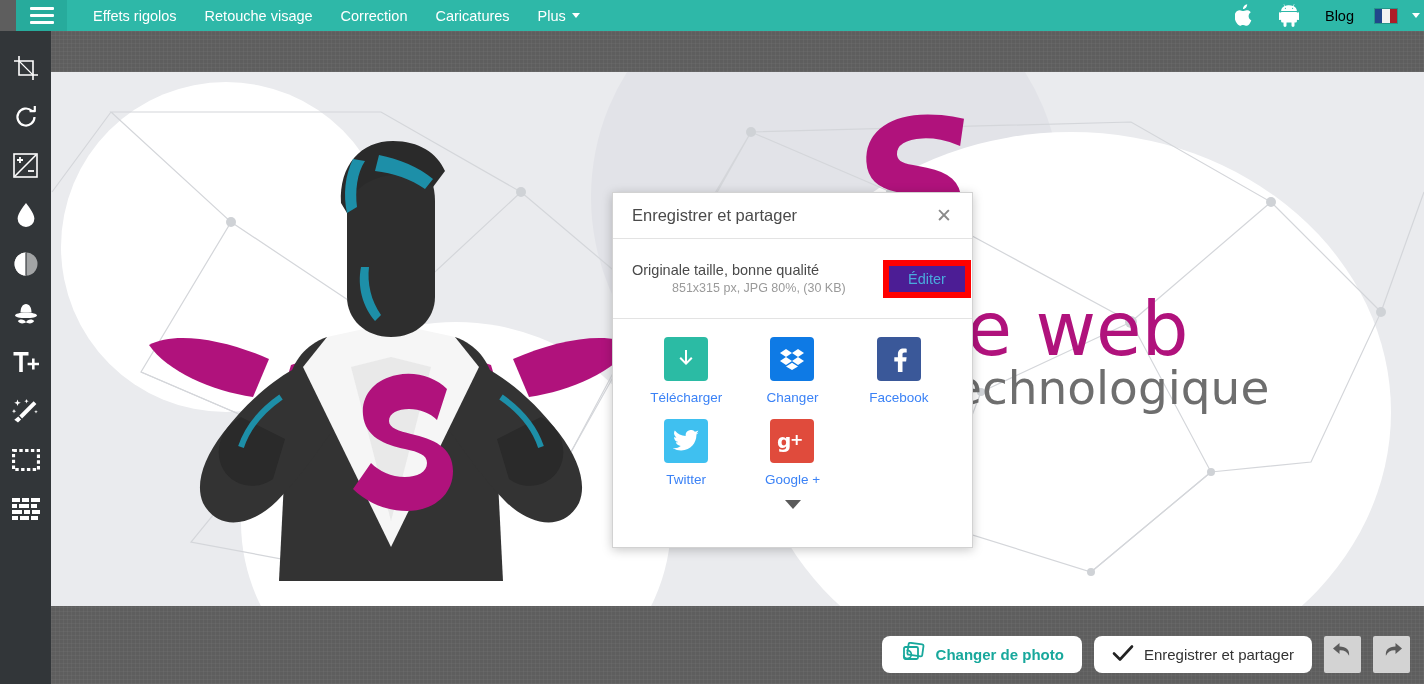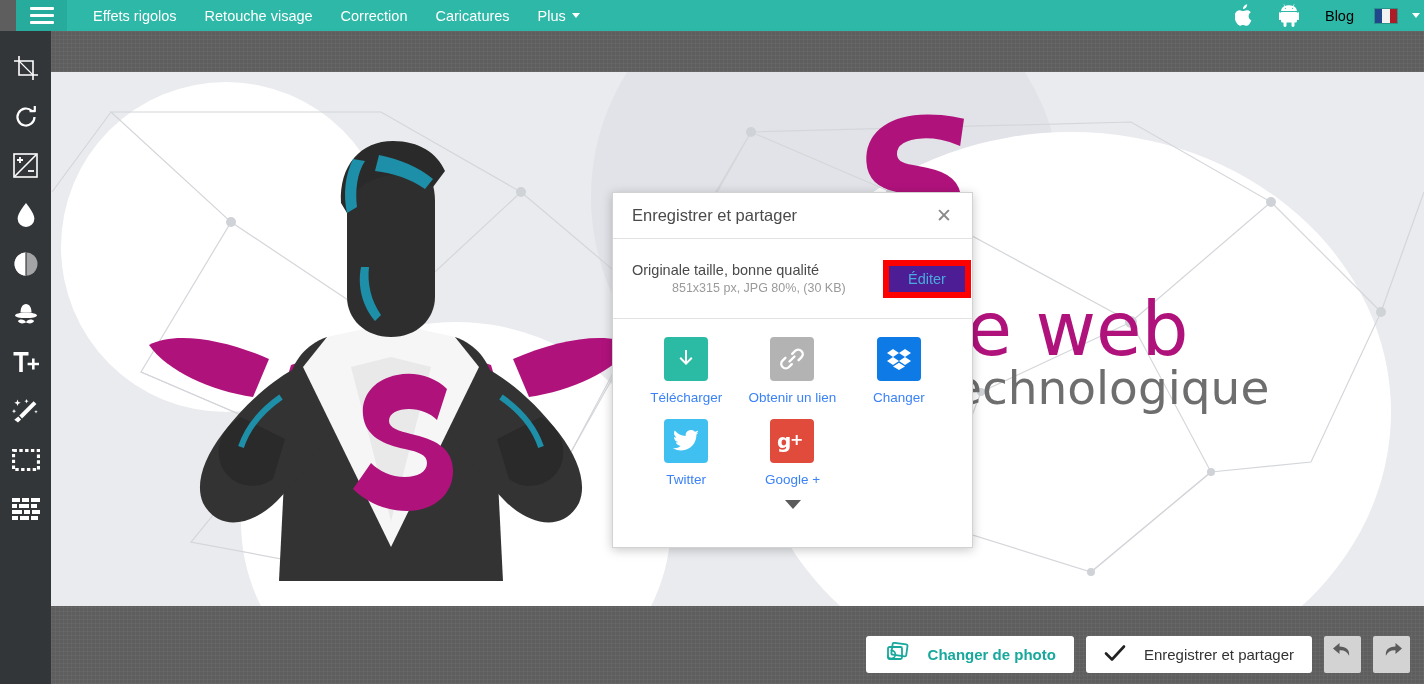--- a/index.html
+++ b/index.html
@@ -221,23 +221,23 @@
   
   .bottombar {
     position: absolute; left: 51px; bottom: 0;
     width: 1373px; height: 60px;
     display: flex; align-items: center; justify-content: flex-end;
     padding-right: 14px; gap: 12px;
     z-index: 30;
   }
   .btn {
     height: 37px; background: #ffffff; border: none;
-    display: flex; align-items: center; gap: 18px;
+    display: flex; align-items: center; gap: 10px;
     padding: 0 18px; cursor: pointer; font-size: 15px;
-    border-radius: 3px;
+    border-radius: 8px;
   }
   .btn-change { color: #18a89c; font-weight: 700; }
   .btn-save { color: #333333; }
   .btn-icon-sq {
     width: 37px; height: 37px; background: #d3d3d3;
     display: flex; align-items: center; justify-content: center;
     cursor: pointer; border-radius: 2px;
   }
 </style>
 </head>
@@ -500,40 +500,38 @@
 
         <div class="share-item">
           <div class="share-icon si-download">
             <svg width="24" height="24" viewBox="0 0 24 24" fill="#ffffff">
               <path d="M11 3h2v11.2l4.1-4.1 1.4 1.4L12 18 5.5 11.5l1.4-1.4L11 14.2z"></path>
             </svg>
           </div>
           <div class="share-label">Télécharger</div>
         </div>
 
-        <div class="share-item">
-          <div class="share-icon si-link">
-            <svg width="26" height="26" viewBox="0 0 26 26" fill="none" stroke="#ffffff" stroke-width="2.4" stroke-linecap="round">
-              <path d="M10.5 15.5 15.5 10.5"></path>
-              <path d="M13.2 7.8 16 5a4.5 4.5 0 0 1 6.4 6.4l-2.8 2.8"></path>
-              <path d="M12.8 18.2 10 21a4.5 4.5 0 0 1-6.4-6.4l2.8-2.8"></path>
-            </svg>
-          </div>
-          <div class="share-label">Obtenir un lien</div>
-        </div>
 
         <div class="share-item">
           <div class="share-icon si-dropbox">
             <svg width="26" height="24" viewBox="0 0 26 24" fill="#ffffff">
               <path d="M7 2 1 6l6 4 6-4zM19 2l6 4-6 4-6-4zM1 14l6-4 6 4-6 4zM25 14l-6-4-6 4 6 4zM7 19.5l6-3.8 6 3.8-6 3.5z"></path>
             </svg>
           </div>
           <div class="share-label">Changer</div>
         </div>
 
+        <div class="share-item">
+          <div class="share-icon si-facebook">
+            <svg width="24" height="26" viewBox="0 0 24 26" fill="#ffffff">
+              <path d="M15.5 26V15.5h3.6l.5-4.2h-4.1V8.6c0-1.2.3-2 2-2h2.2V2.8c-.4-.1-1.7-.2-3.3-.2-3.2 0-5.5 2-5.5 5.6v3.1H7.3v4.2h3.6V26z"></path>
+            </svg>
+          </div>
+          <div class="share-label">Facebook</div>
+        </div>
 
         <div class="share-item">
           <div class="share-icon si-twitter">
             <svg width="26" height="22" viewBox="0 0 26 22" fill="#ffffff">
               <path d="M26 2.6c-1 .4-2 .7-3.1.9 1.1-.7 2-1.7 2.4-3-1 .6-2.2 1.1-3.4 1.3A5.3 5.3 0 0 0 12.7 6a15 15 0 0 1-10.9-5.5A5.3 5.3 0 0 0 3.4 7.6c-.9 0-1.7-.3-2.4-.7 0 2.6 1.8 4.7 4.2 5.2-.4.1-.9.2-1.4.2-.3 0-.7 0-1-.1.7 2.1 2.7 3.6 5 3.7a10.7 10.7 0 0 1-7.9 2.2A15 15 0 0 0 8.2 20.5c9.8 0 15.2-8.1 15.2-15.2v-.7c1-.8 1.9-1.8 2.6-2z"></path>
             </svg>
           </div>
           <div class="share-label">Twitter</div>
         </div>
 

